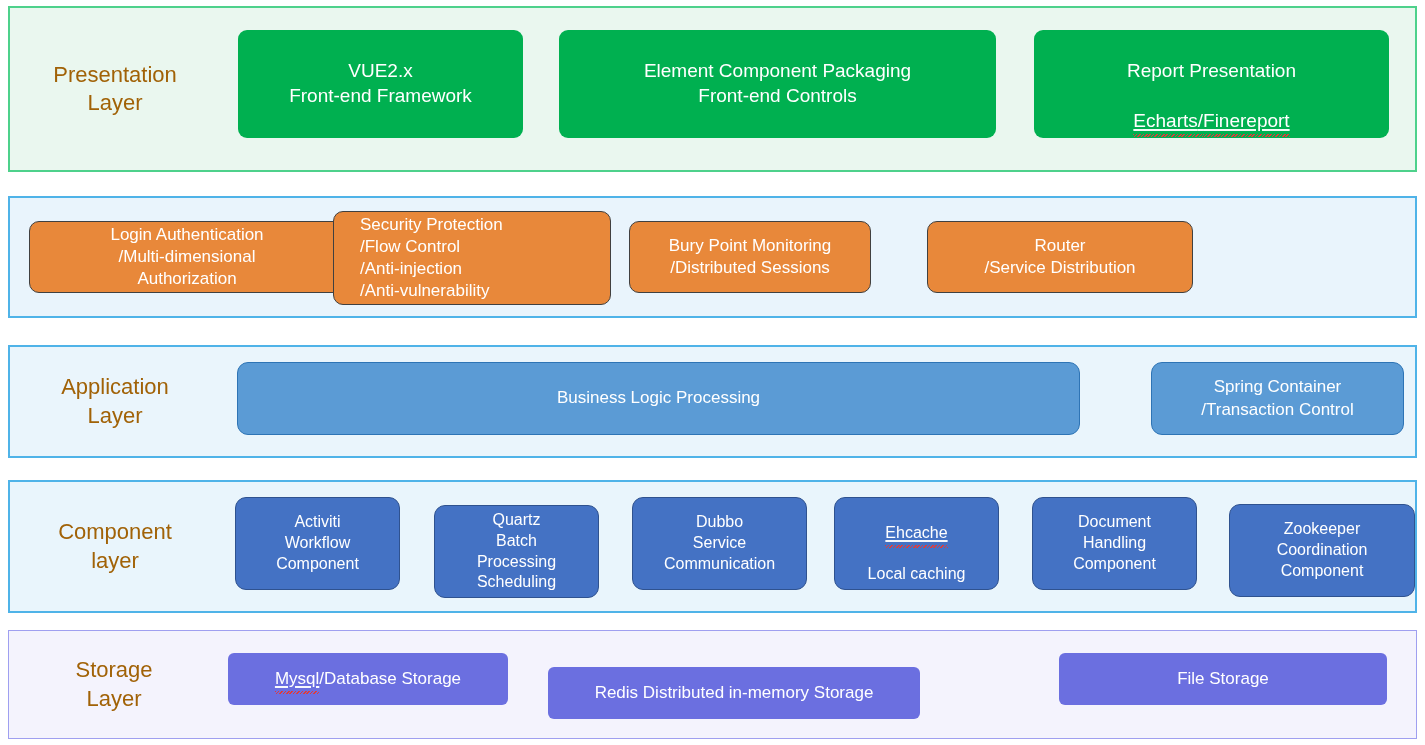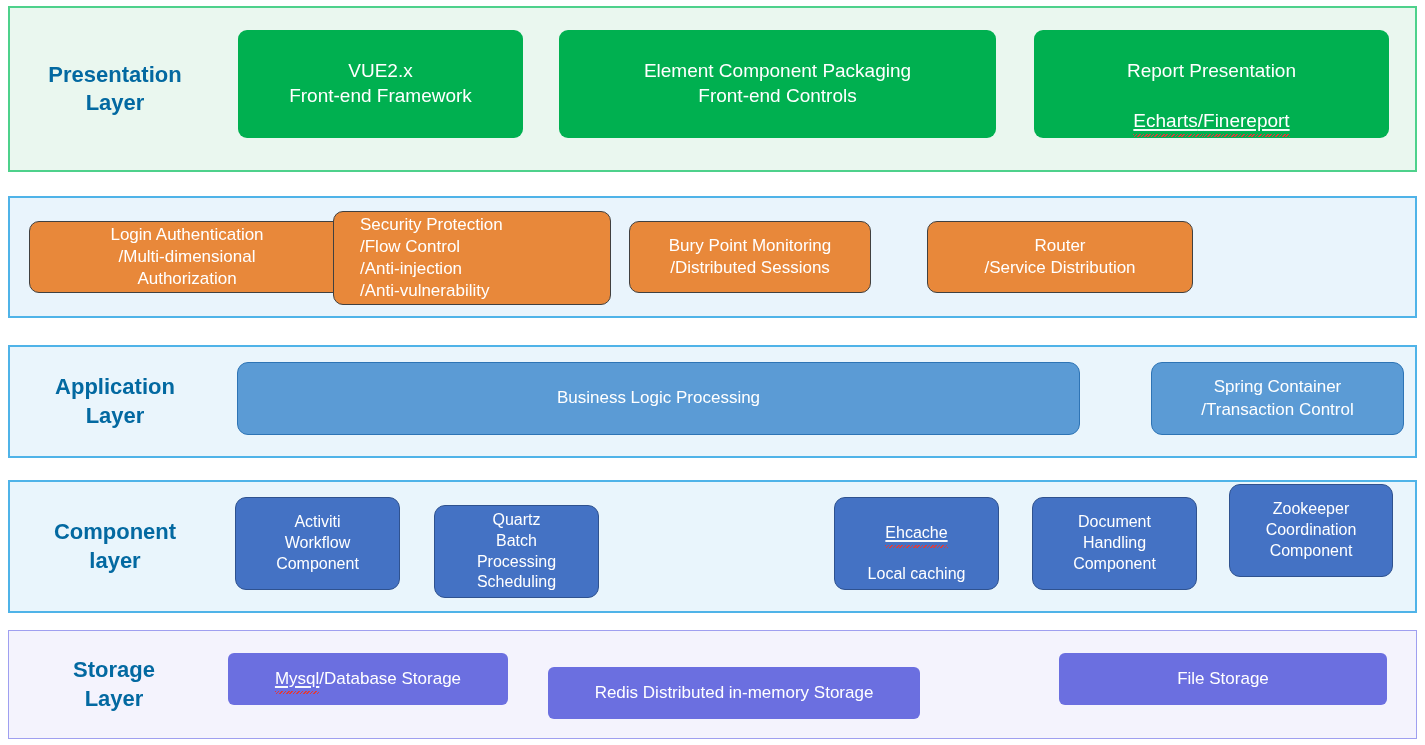--- a/index.html
+++ b/index.html
@@ -25,24 +25,24 @@
     width: 1409px;
     display: flex;
     align-items: center;
     border-style: solid;
     border-width: 2px;
   }
 
   .layer-label {
     flex: 0 0 210px;
     text-align: center;
-    font-weight: bold;
+    font-weight: normal;
     font-size: 22px;
     line-height: 1.28;
-    color: #0369a1;
+    color: #a16207;
     padding: 0 6px;
     white-space: pre-line;
   }
 
   .layer-boxes {
     flex: 1 1 auto;
     display: flex;
     align-items: center;
     height: 100%;
     position: relative;
@@ -223,33 +223,36 @@
 
       <div class="node node-darkblue" style="left:15px; top:15px; width:165px; height:93px;">Activiti
 Workflow
 Component</div>
 
       <div class="node node-darkblue" style="left:214px; top:15px; width:165px; height:93px;margin-top:8px;">Quartz
 Batch
 Processing
 Scheduling</div>
 
+      <div class="node node-darkblue" style="left:412px; top:15px; width:175px; height:93px;">Dubbo
+Service
+Communication</div>
 
       <div class="node node-darkblue" style="left:614px; top:15px; width:165px; height:93px;">
         <span style="display:block;">
           <span class="spell">Ehcache</span><br>
           <span>Local caching</span>
         </span>
       </div>
 
       <div class="node node-darkblue" style="left:812px; top:15px; width:165px; height:93px;">Document
 Handling
 Component</div>
 
-      <div class="node node-darkblue" style="left:1009px; top:2px; width:164px; height:93px;">Zookeeper
+      <div class="node node-darkblue" style="left:1009px; top:22px; width:186px; height:93px;">Zookeeper
 Coordination
 Component</div>
 
     </div>
   </div>
 
   <div class="layer" id="layer-storage">
     <div class="layer-label">Storage
 Layer</div>
     <div class="layer-boxes">

